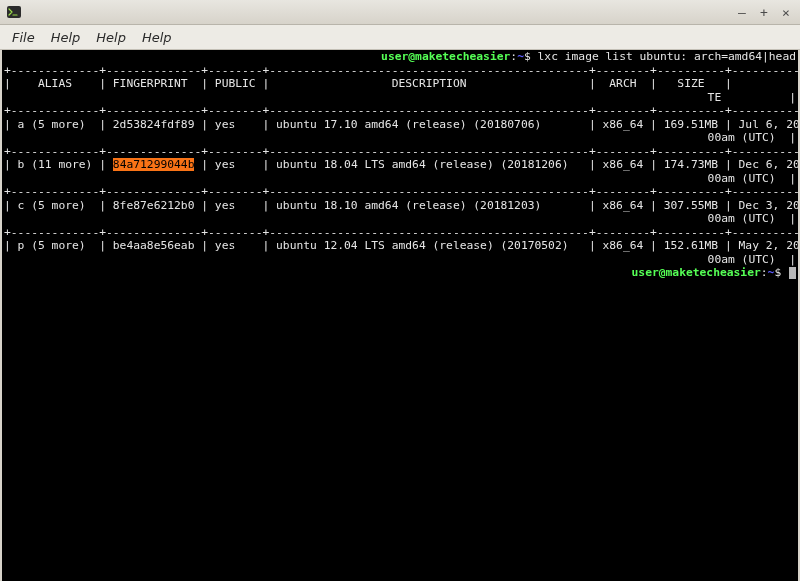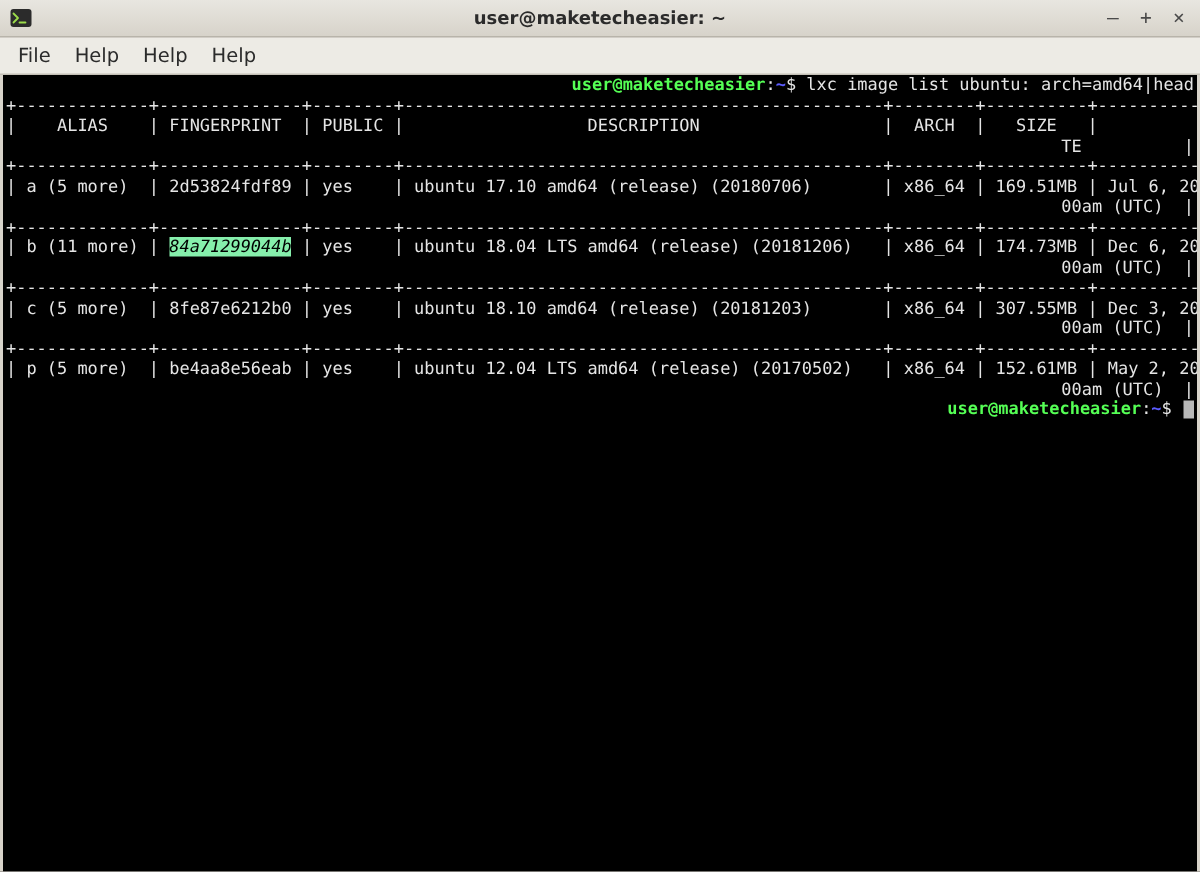--- a/index.html
+++ b/index.html
@@ -58,20 +58,21 @@
     border-bottom: 1px solid #c4c0b6;
     display: flex;
     align-items: center;
     font-size: 13px;
     color: #2b2b2b;
     padding-left: 4px;
   }
   .menubar .menu-item {
     padding: 2px 8px;
     cursor: pointer;
+    font-style: italic;
   }
   
   .term-wrap {
     background: #000;
     height: calc(581px - 24px - 24px);
     padding: 0;
     border: 2px solid #d7d3ca;
     border-top: none;
     box-sizing: border-box;
     overflow: hidden;
@@ -82,41 +83,40 @@
     line-height: 13.5px;
     letter-spacing: 0px;
     color: #d0d0d0;
     white-space: pre;
     padding: 0 2px;
     text-align: right;
   }
   .bgreen { color: #55ff55; font-weight: bold; }
   .bblue  { color: #5c5cff; font-weight: bold; }
   .white  { color: #e5e5e5; }
-  .hlite  { background: #86efac; color: #000; font-style: italic; }
+  .hlite  { background: #f97316; color: #000; }
   .cursor {
     display: inline-block;
     width: 7px; height: 12px;
     background: #b8b8b8;
     vertical-align: text-bottom;
     margin-left: 1px;
   }
 </style>
 </head>
 <body>
 
 <div class="titlebar">
   <span class="app-icon">
     <svg width="16" height="16" viewBox="0 0 16 16">
       <rect x="1" y="2" width="14" height="12" rx="2" fill="#2b2b2b"></rect>
       <path d="M3 5 L6 8 L3 11" stroke="#9cdc4a" stroke-width="1.2" fill="none" stroke-linecap="round" stroke-linejoin="round"></path>
       <line x1="7" y1="11" x2="11" y2="11" stroke="#9cdc4a" stroke-width="1.2" stroke-linecap="round"></line>
     </svg>
   </span>
-  <span class="title">user@maketecheasier: ~</span>
   <div class="win-controls">
     <span>—</span>
     <span>+</span>
     <span>×</span>
   </div>
 </div>
 
 <div class="menubar">
   <span class="menu-item">File</span>
   <span class="menu-item">Help</span>

